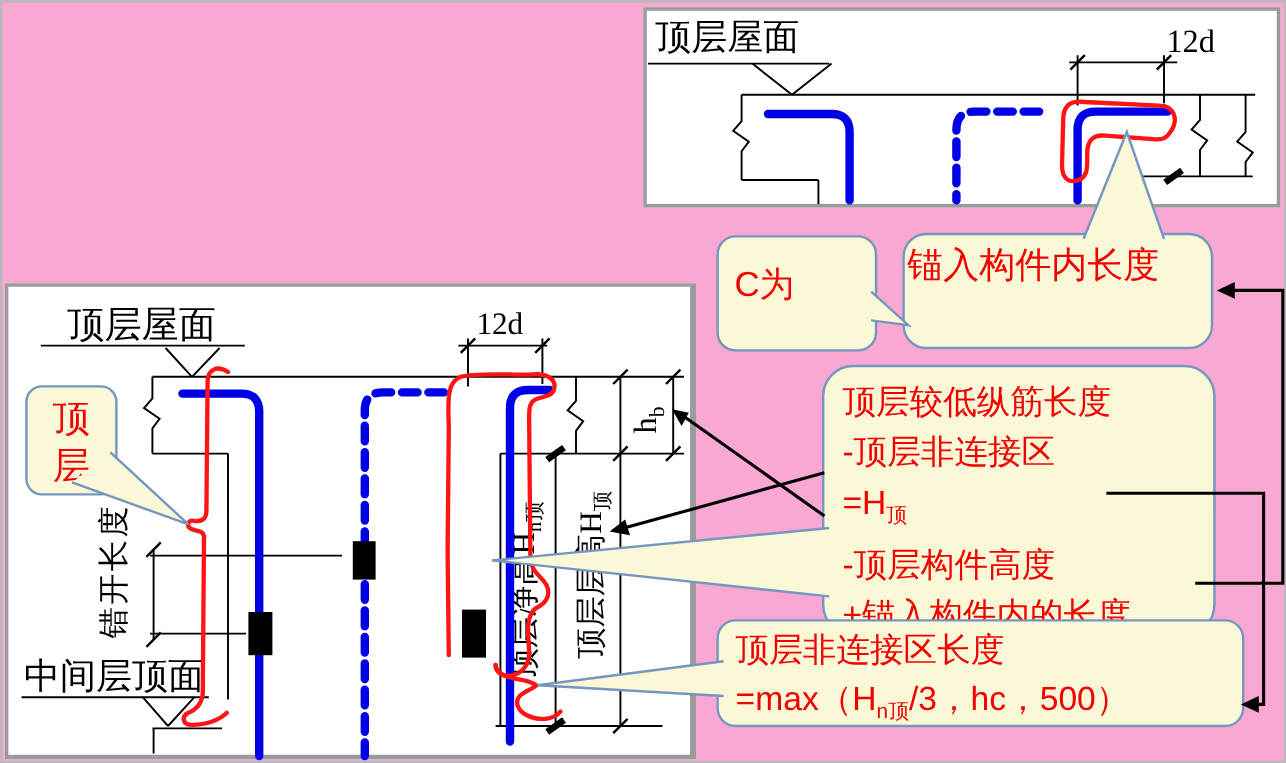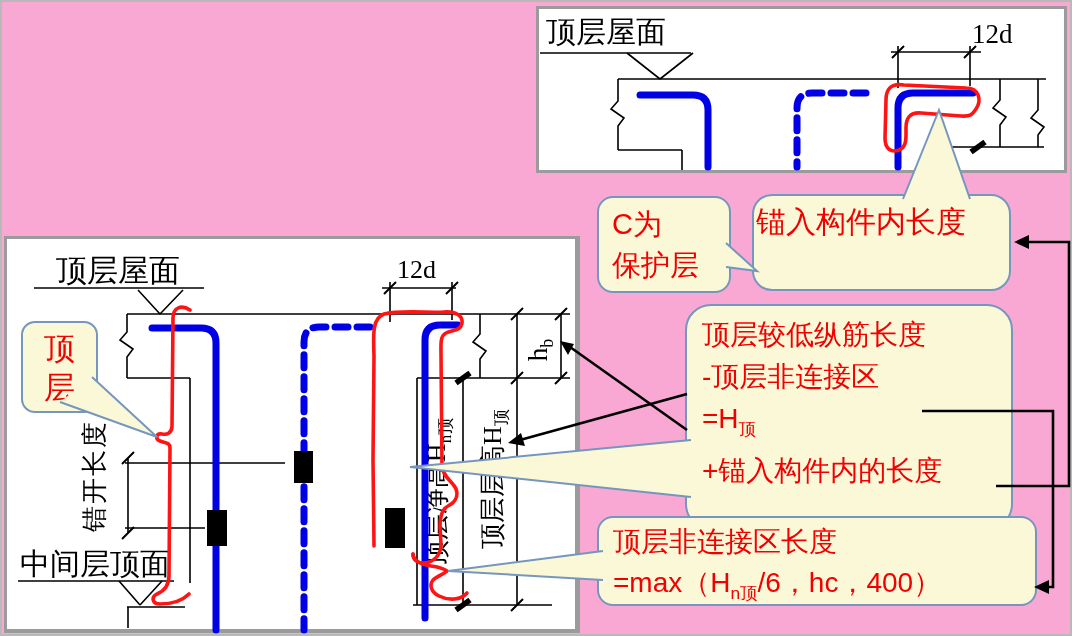--- a/index.html
+++ b/index.html
@@ -11,21 +11,21 @@
   svg.layer{position:absolute;left:0;top:0;pointer-events:none;}
   .cad-text{position:absolute;color:#000;font-family:"Liberation Serif","DejaVu Serif",serif;
             white-space:nowrap;line-height:1.05;}
   .rot{transform:rotate(-90deg);text-align:center;}
   .bubble{position:absolute;background:#fbf8d8;border:2px solid #7596be;box-sizing:border-box;
           color:#f20000;white-space:nowrap;z-index:30;}
   .bubble sub{font-size:0.62em;}
   #bubble-top-layer{left:21px;top:321px;width:77px;height:92px;border-radius:14px;
        font-size:31px;line-height:39px;text-align:center;padding-top:6px;}
   #bubble-cover{left:597px;top:196px;width:134px;height:97px;border-radius:16px;
-       font-size:29px;line-height:41px;padding:6px 0 0 13px;}
+       font-size:29px;line-height:41px;padding:20px 0 0 13px;}
   #bubble-anchor{left:752px;top:194px;width:259px;height:97px;border-radius:20px;
        font-size:30px;line-height:42px;padding:5px 0 0 2px;}
   #bubble-lower{left:685px;top:304px;width:328px;height:226px;border-radius:26px;
        font-size:28px;line-height:42px;padding:8px 0 0 15px;}
   #bubble-nonconnect{left:597px;top:516px;width:440px;height:90px;border-radius:16px;
        font-size:28px;line-height:41px;padding:3px 0 0 14px;}
   .z2{z-index:10;} .z5{z-index:40;}
 </style>
 </head>
 <body>
@@ -115,37 +115,37 @@
     <span>h</span><sub style="font-size:18px;">b</sub>
   </div>
 
   <div class="bubble" id="bubble-top-layer">
     <div>顶</div>
     <div>层</div>
   </div>
 
   <div class="bubble" id="bubble-cover">
     <div>C为</div>
-    <div>保护层</div>
   </div>
 
   <div class="bubble" id="bubble-anchor">
     <div>锚入构件内长度</div>
   </div>
 
   <div class="bubble" id="bubble-lower">
     <div>顶层较低纵筋长度</div>
     <div>-顶层非连接区</div>
     <div><span>=H</span><sub>顶</sub></div>
+    <div>-顶层构件高度</div>
     <div>+锚入构件内的长度</div>
   </div>
 
   <div class="bubble" id="bubble-nonconnect">
     <div>顶层非连接区长度</div>
-    <div><span>=max（H</span><sub>n顶</sub><span>/6，hc，400）</span></div>
+    <div><span>=max（H</span><sub>n顶</sub><span>/3，hc，500）</span></div>
   </div>
 
   <svg class="layer z5" width="1072" height="636" viewBox="0 0 1072 636">
     <g>
       <polygon points="157,437 60,402 92,377" fill="#fbf8d8"></polygon>
       <path d="M60,402 L157,437 L92,377" stroke="#7596be" stroke-width="2" fill="none"></path>
       <polygon points="757,271 726,243 726,267" fill="#fbf8d8"></polygon>
       <path d="M726,243 L757,271 L726,267" stroke="#7596be" stroke-width="2" fill="none"></path>
       <polygon points="939,110 903,199 970,199" fill="#fbf8d8"></polygon>
       <path d="M903,199 L939,110 L970,199" stroke="#7596be" stroke-width="2" fill="none"></path>

